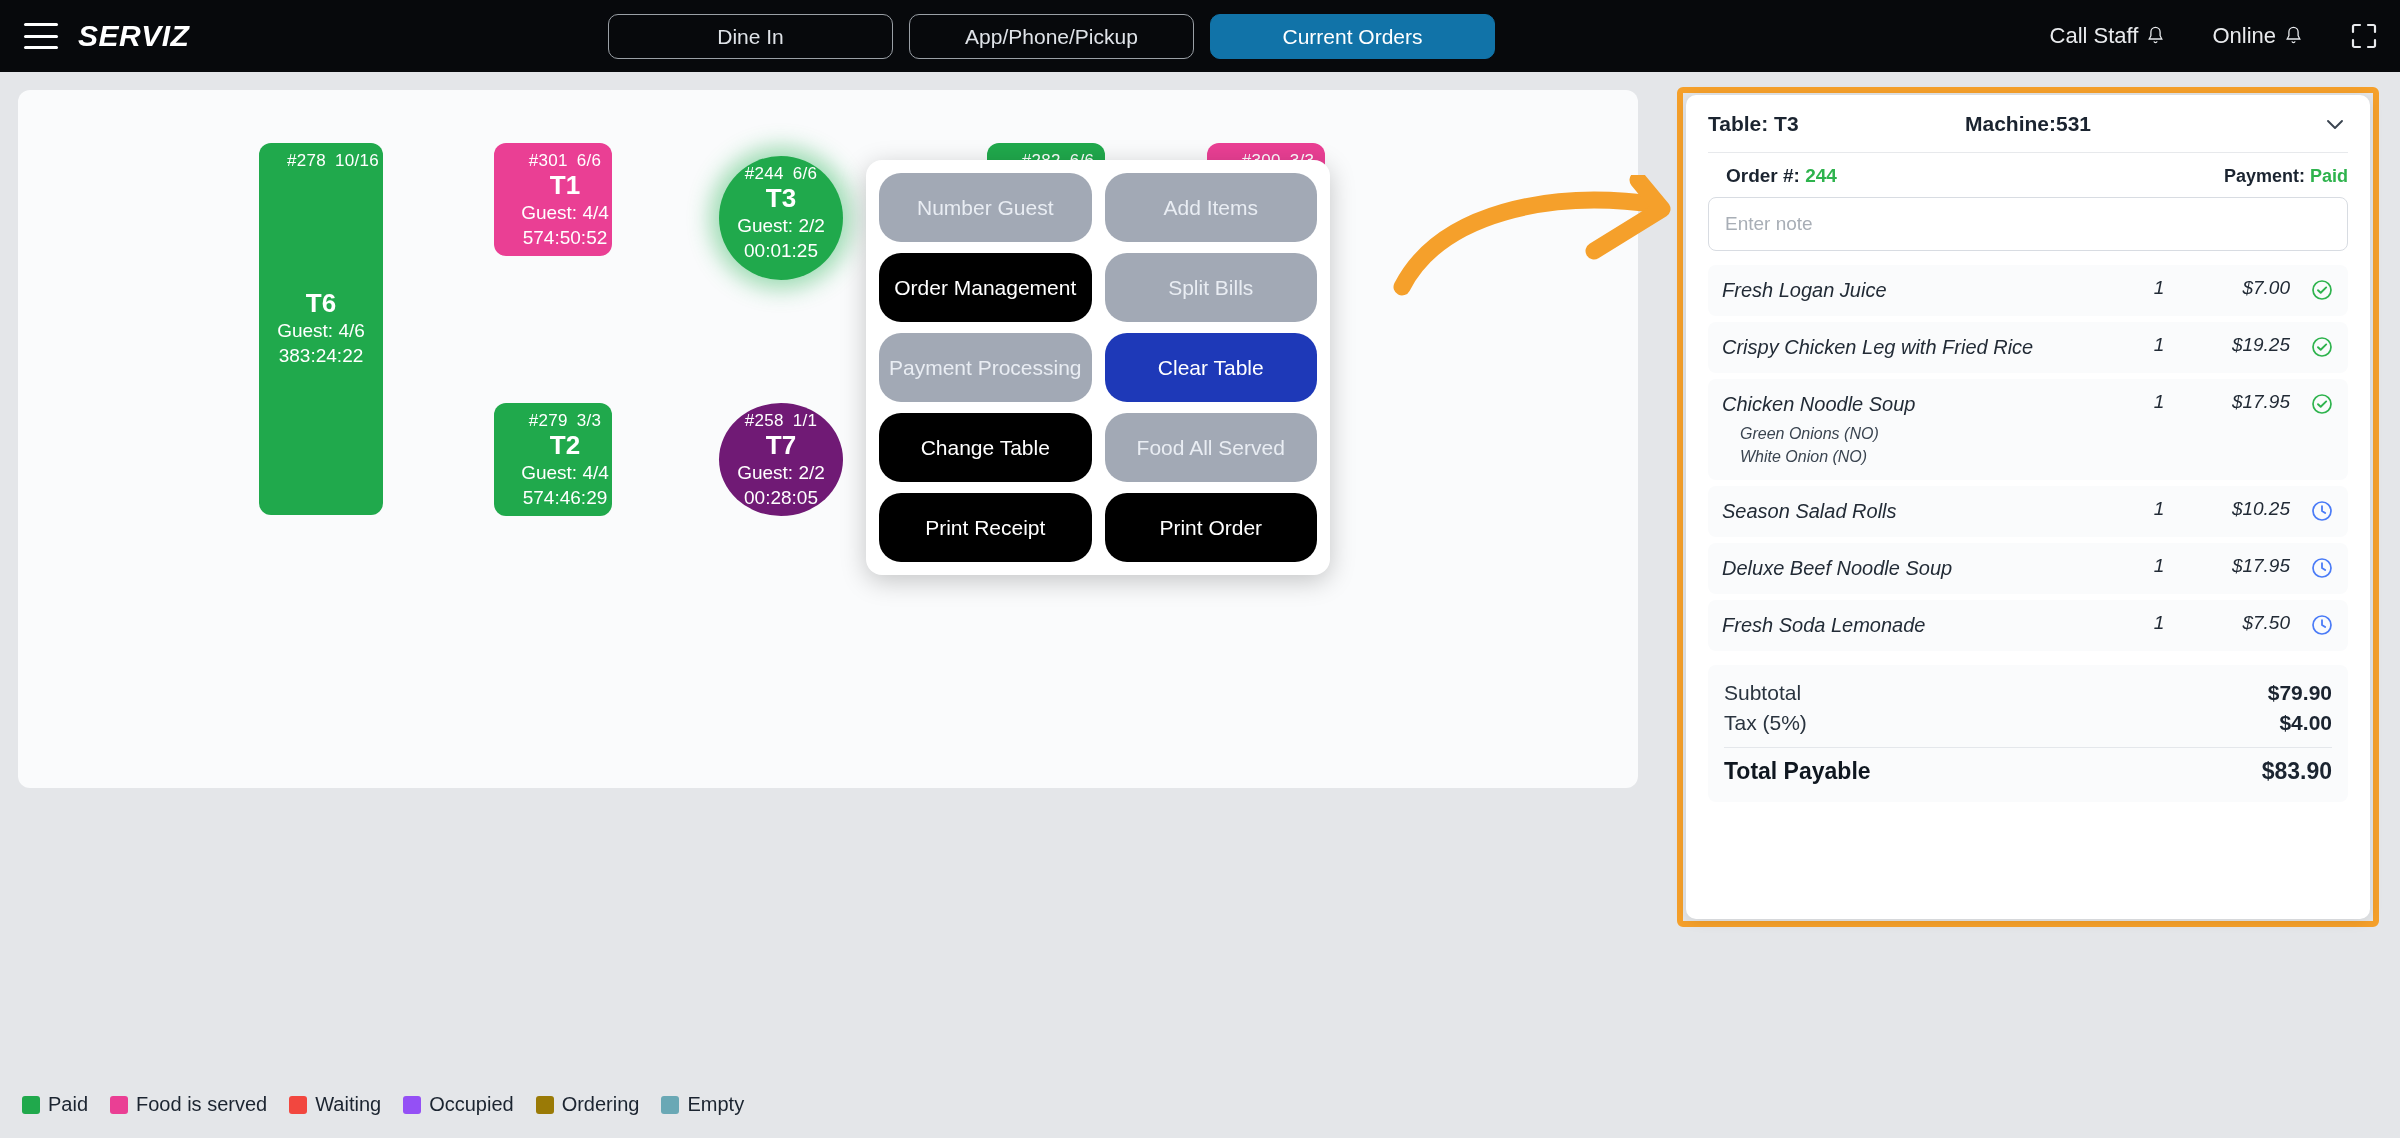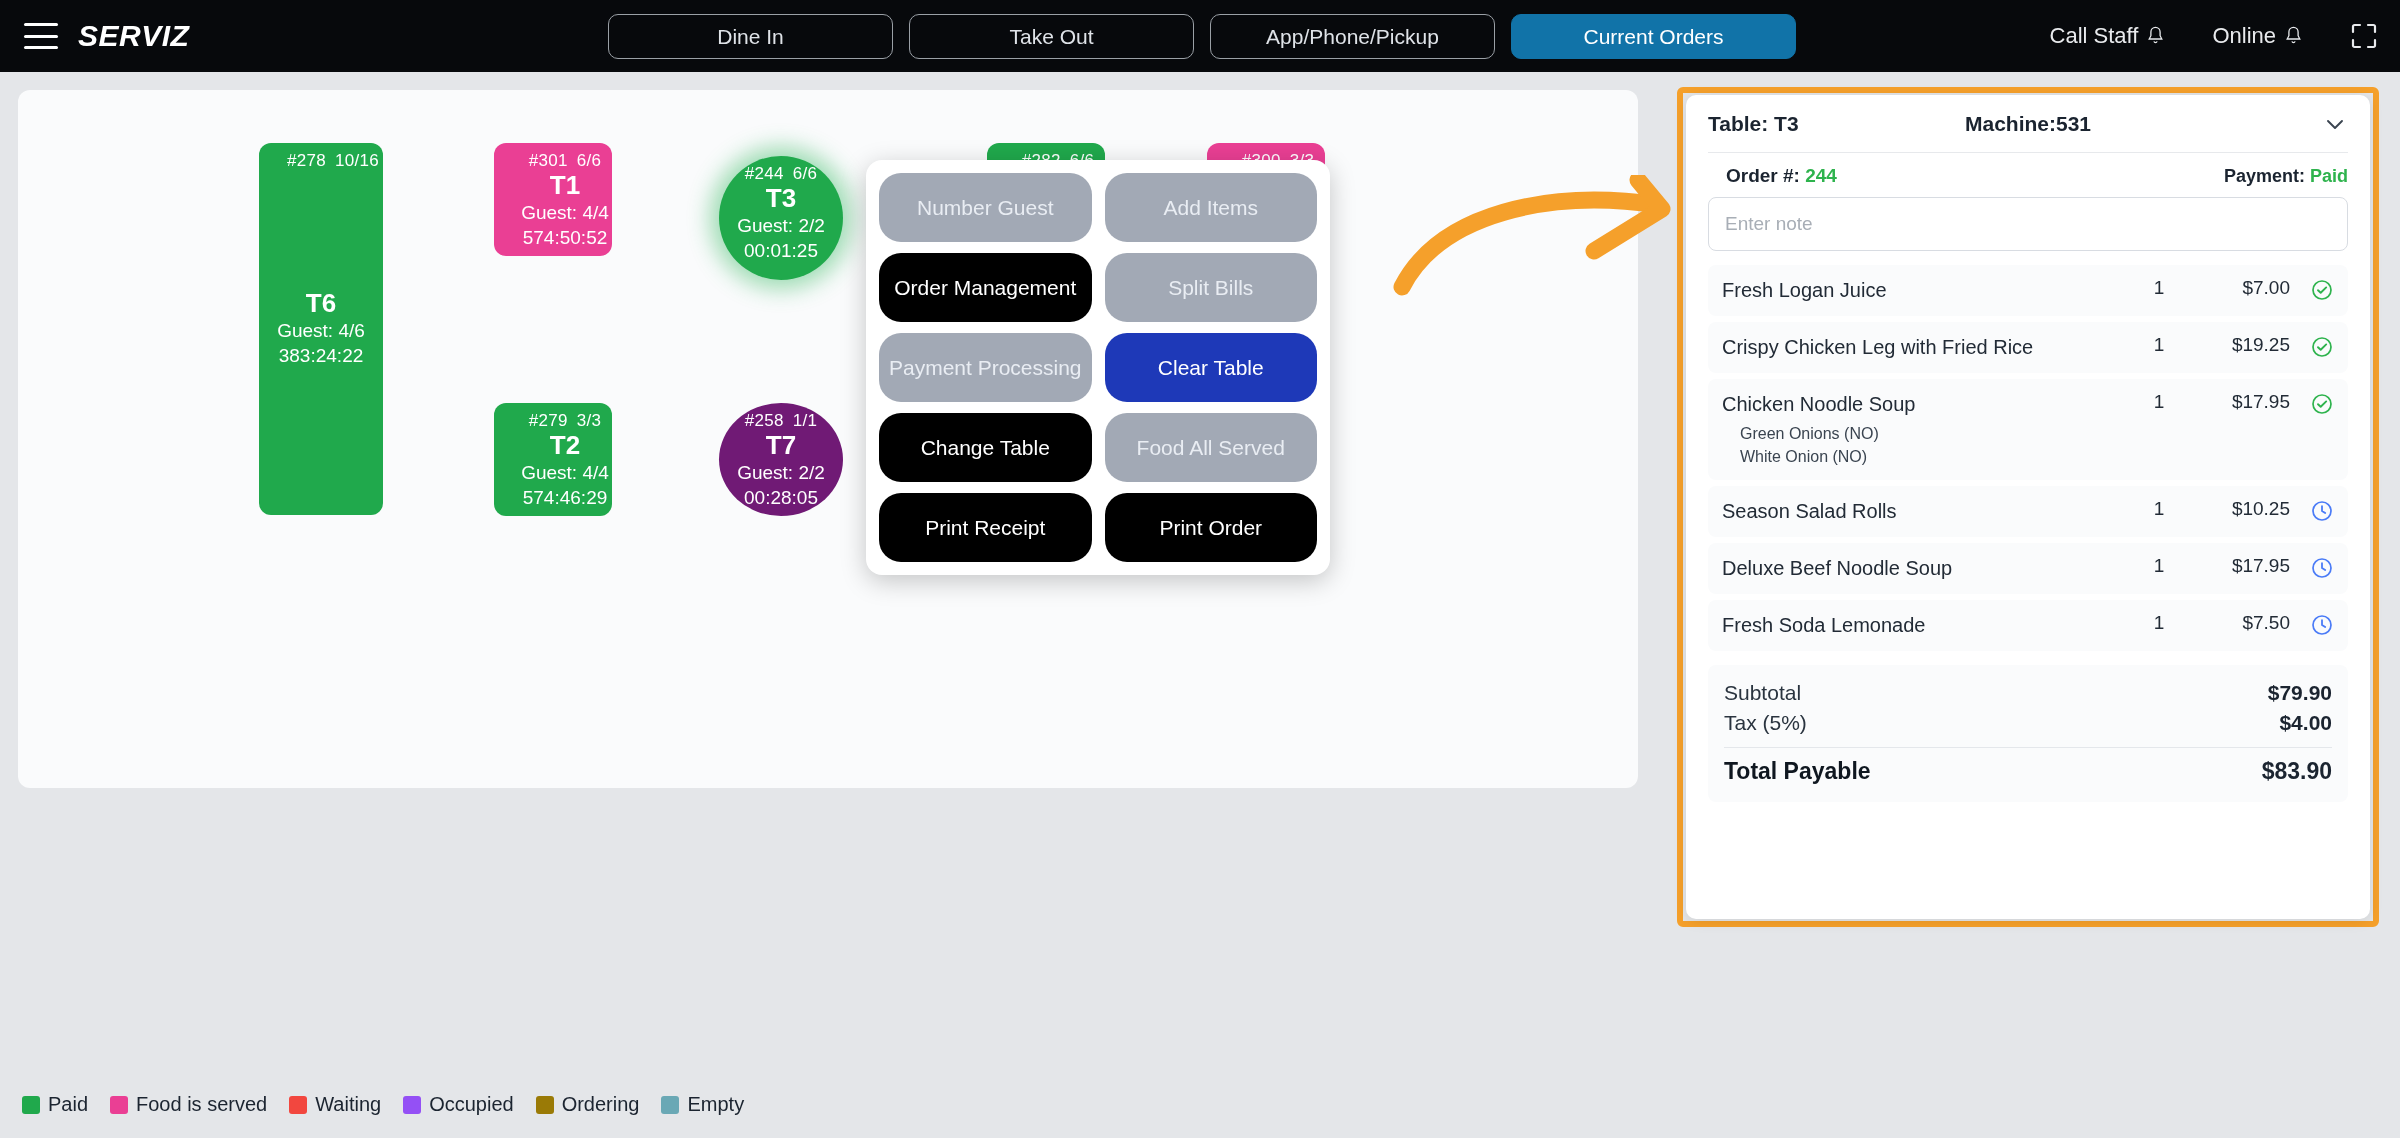--- a/index.html
+++ b/index.html
@@ -143,21 +143,21 @@
   .op-payment { margin-left: auto; font-size: 18px; font-weight: bold; color: #1b2430; }
   .op-payment .val { color: #2eb34d; }
   .note-input {
     width: 100%; height: 54px;
     border: 1px solid #d8dce2; border-radius: 8px;
     padding: 0 16px; font-size: 19px;
     font-family: "Liberation Sans", sans-serif;
     color: #a21caf; background: #ffffff; outline: none;
   }
   .note-input::placeholder { color: #a8aeb6; }
-  .items-list { margin-top: 14px; display: flex; flex-direction: column; gap: 6px; }
+  .items-list { margin-top: 14px; display: flex; flex-direction: column; gap: 6px; font-style: italic; }
   .item-row {
     background: #fafbfc; border-radius: 8px;
     padding: 12px 14px 12px 14px;
     display: grid;
     grid-template-columns: 1fr 62px 96px 40px;
     align-items: start; column-gap: 4px;
   }
   .item-name { font-size: 20px; color: #222b36; line-height: 1.35; }
   .item-mods { margin-top: 4px; }
   .item-mod { font-size: 16px; color: #3a4450; padding-left: 18px; line-height: 1.45; }
@@ -190,21 +190,20 @@
 <div class="topbar">
   <div class="hamburger">
     <span></span>
       <span></span>
       <span></span>
   </div>
   <div class="brand">SERVIZ</div>
 
   <div class="nav-group" id="nav-group">
       <div class="nav-btn">Dine In</div>
-      <div class="nav-btn">Take Out</div>
       <div class="nav-btn">App/Phone/Pickup</div>
       <div class="nav-btn active">Current Orders</div>
     </div>
 
   <div class="header-right">
     <div class="hdr-item">
       <span>Call Staff</span>
       <svg class="bell" viewBox="0 0 17 20">
         <path d="M8.5 1.4c-2.6 0-4.6 2.1-4.6 4.7v3.6L2.2 13h12.6l-1.7-3.3V6.1c0-2.6-2-4.7-4.6-4.7z" fill="none" stroke="#e8eaed" stroke-width="1.3"></path>
         <path d="M6.9 15.4a1.7 1.7 0 0 0 3.2 0" fill="none" stroke="#e8eaed" stroke-width="1.3"></path>

